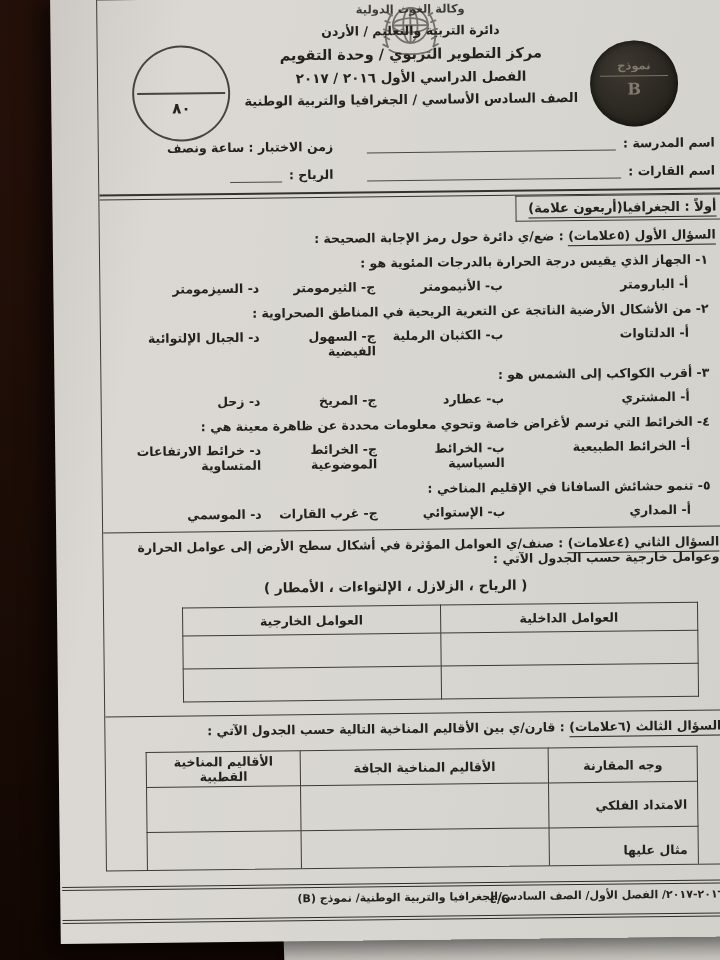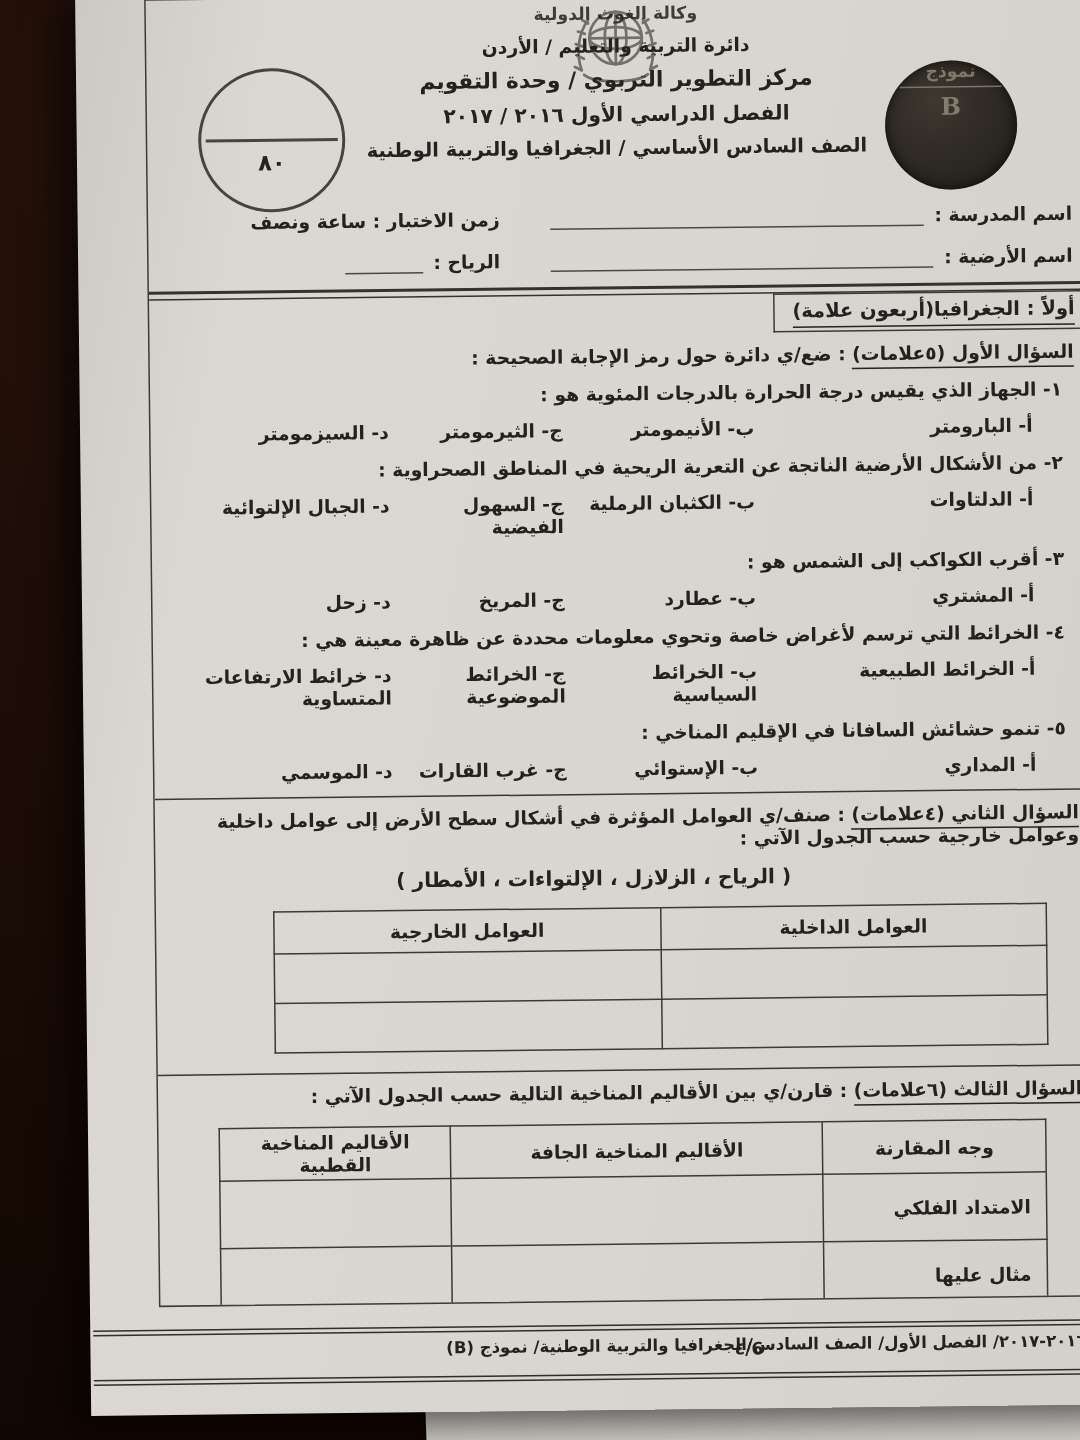--- a/index.html
+++ b/index.html
@@ -31,21 +31,21 @@
 
   .mark-circle { position:absolute; z-index:3; top:46px; left:34px; width:94px; height:92px;
     border:2.2px solid #45443e; border-radius:50%; }
   .mark-circle .bar { position:absolute; left:3%; right:3%; top:49%; border-top:2px solid #45443e; }
   .mark-circle .val { position:absolute; left:0; right:0; top:56%; text-align:center;
     font-size:15px; font-weight:bold; letter-spacing:2px; }
 
   .stamp { position:absolute; z-index:3; top:46px; right:46px; width:88px; height:86px; border-radius:50%;
     background:radial-gradient(circle at 38% 32%, #3d3830 0%, #2c2822 55%, #1f1c17 100%);
     box-shadow:inset 0 0 8px rgba(0,0,0,.7); color:#928a7b; text-align:center; font-weight:bold; }
-  .stamp .w { font-size:11.5px; opacity:.8; }
+  .stamp .w { margin-top:18px; font-size:11.5px; opacity:.8; }
   .stamp .bar { margin:3px 10px; border-top:1.4px solid #8d8577; opacity:.8; }
   .stamp .l { font-size:16px; font-family:"DejaVu Serif", serif; opacity:.85; }
 
   
   .info-row { display:grid; grid-template-columns:57% 43%; padding:0 10px 10px 6px; font-weight:bold; font-size:12.5px; }
   .info-line { display:flex; align-items:flex-end; gap:7px; margin-top:13px; }
   .fill { flex:1; border-bottom:1.3px solid #4a4944; height:13px; }
   .fill.short { flex:0 0 52px; }
   .info-left { padding-right:34px; }
 
@@ -123,21 +123,21 @@
         </div>
       </div>
 
       <div class="info-row">
         <div>
           <div class="info-line">
             <span>اسم المدرسة :</span>
             <span class="fill"></span>
           </div>
           <div class="info-line">
-            <span>اسم الأرضية :</span>
+            <span>اسم القارات :</span>
             <span class="fill"></span>
           </div>
         </div>
         <div class="info-left">
           <div class="info-line">
             <span>زمن الاختبار : ساعة ونصف</span>
           </div>
           <div class="info-line">
             <span>الرياح :</span>
             <span class="fill short"></span>
@@ -208,21 +208,21 @@
             <span>د- الموسمي</span>
           </div>
         </div>
       </div>
 
       <div class="sec-line"></div>
 
       <div class="q-section">
         <div class="q-head">
           <span class="u">السؤال الثاني (٤علامات)</span>
-          <span>: صنف/ي العوامل المؤثرة في أشكال سطح الأرض إلى عوامل داخلية وعوامل خارجية حسب الجدول الآتي :</span>
+          <span>: صنف/ي العوامل المؤثرة في أشكال سطح الأرض إلى عوامل الحرارة وعوامل خارجية حسب الجدول الآتي :</span>
         </div>
         <div class="word-bank">( الرياح ، الزلازل ، الإلتواءات ، الأمطار )</div>
         <table class="t1">
           <tbody>
               <tr>
             <th>العوامل الداخلية</th>
             <th>العوامل الخارجية</th>
           </tr>
           <tr>
             <td></td>

